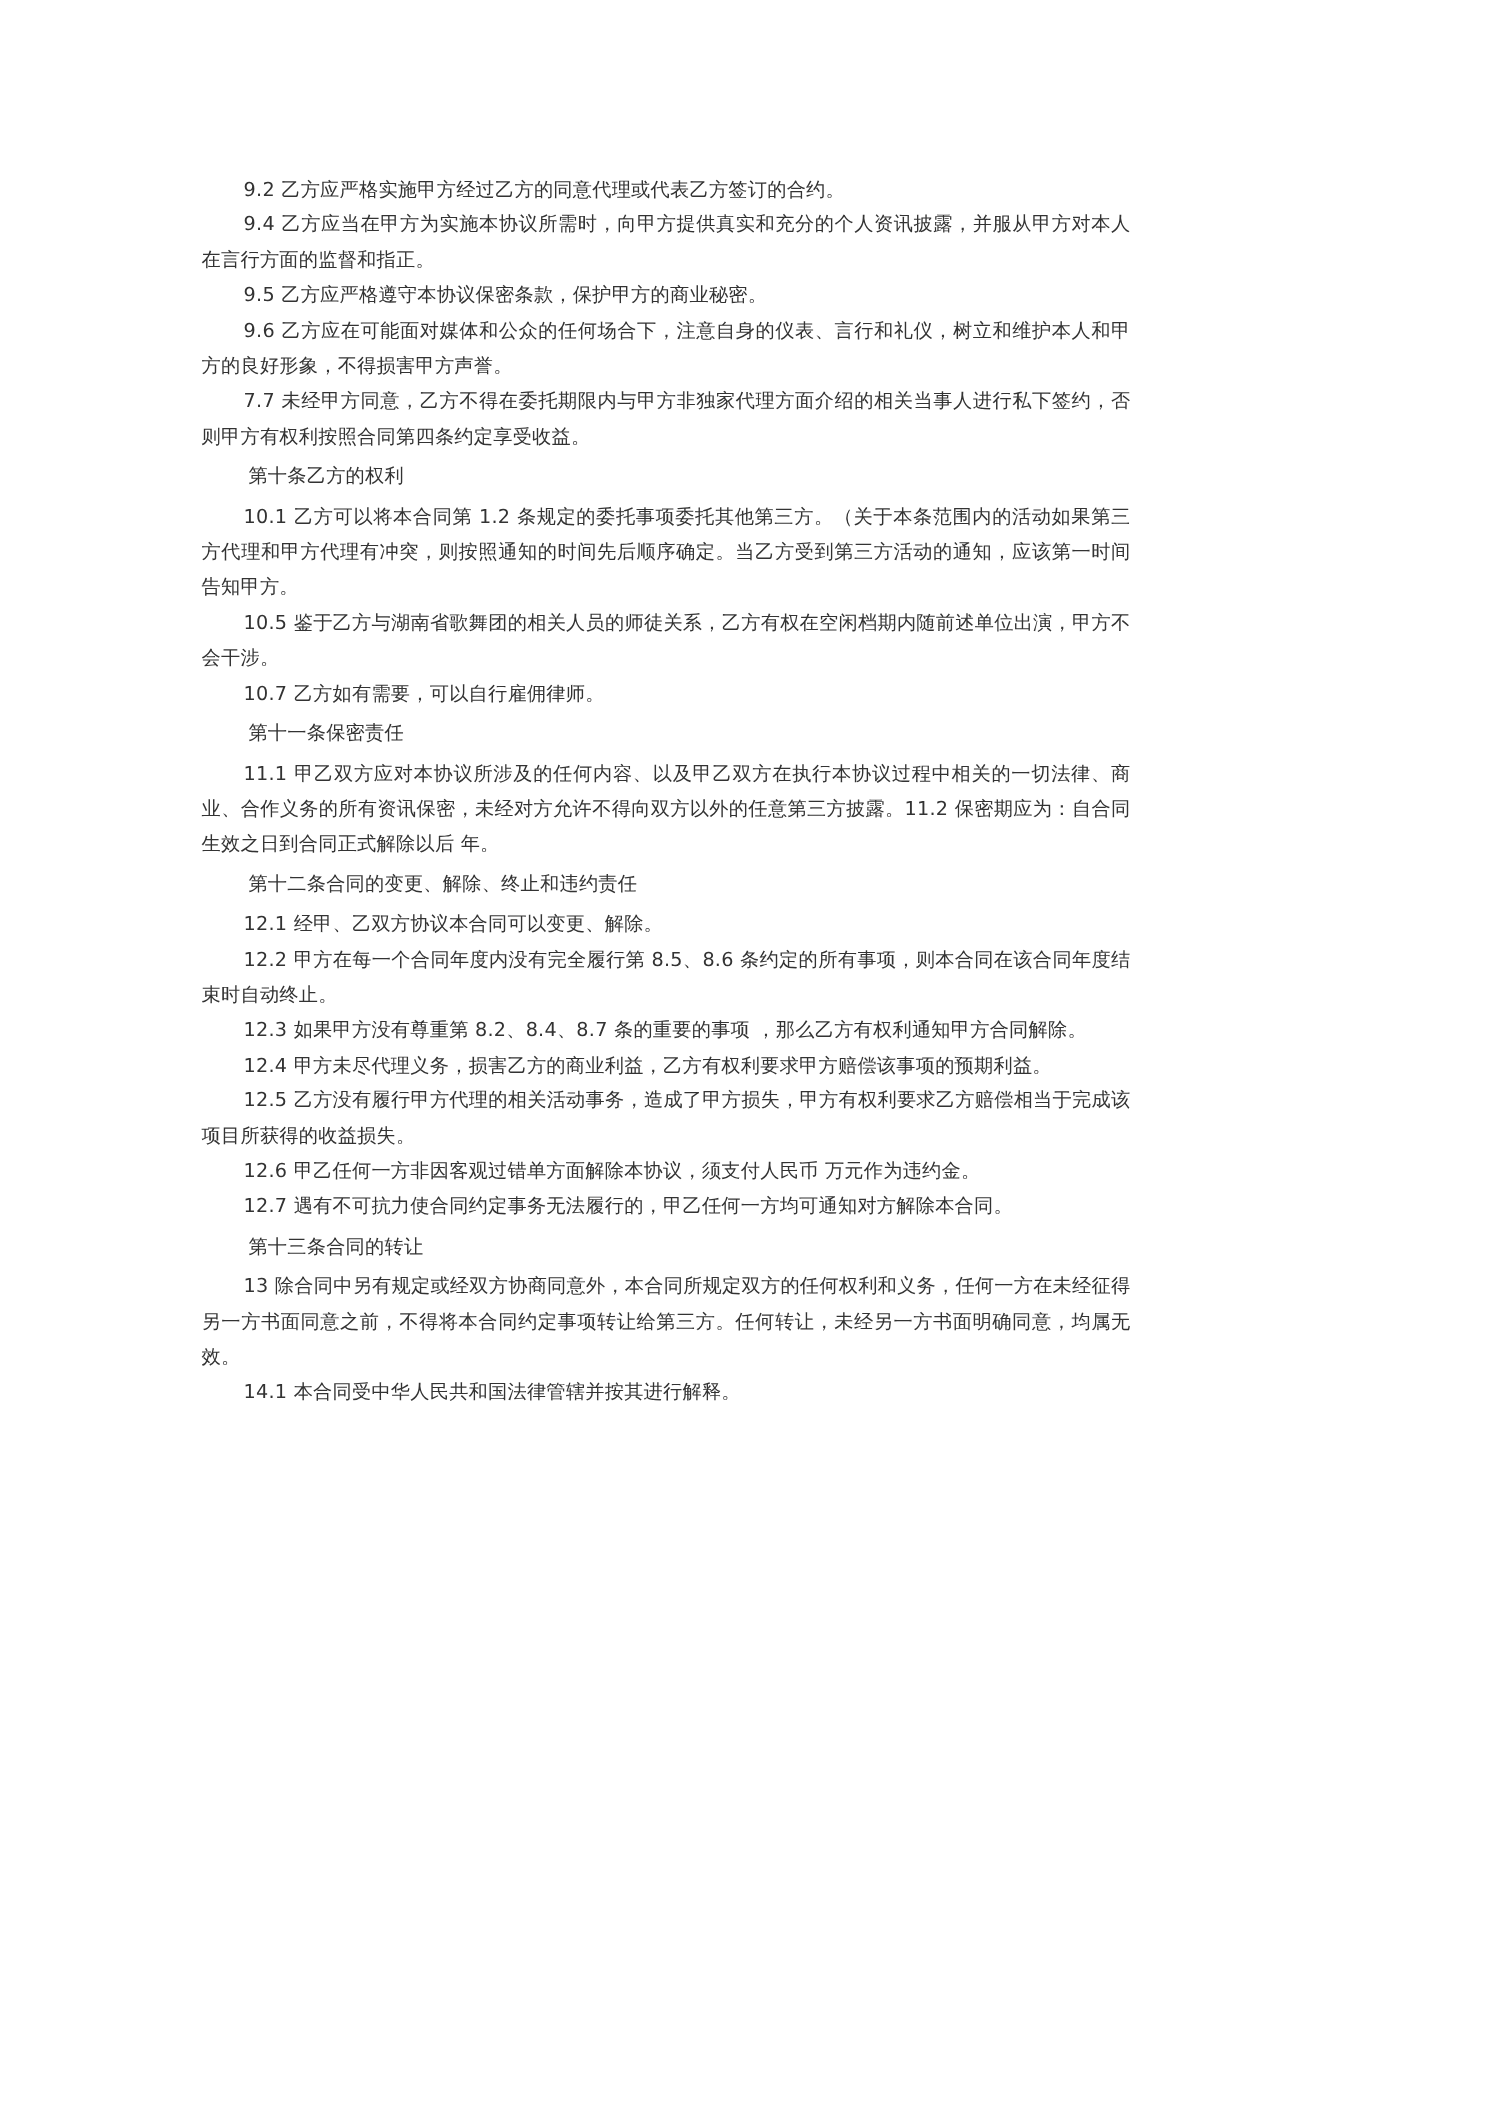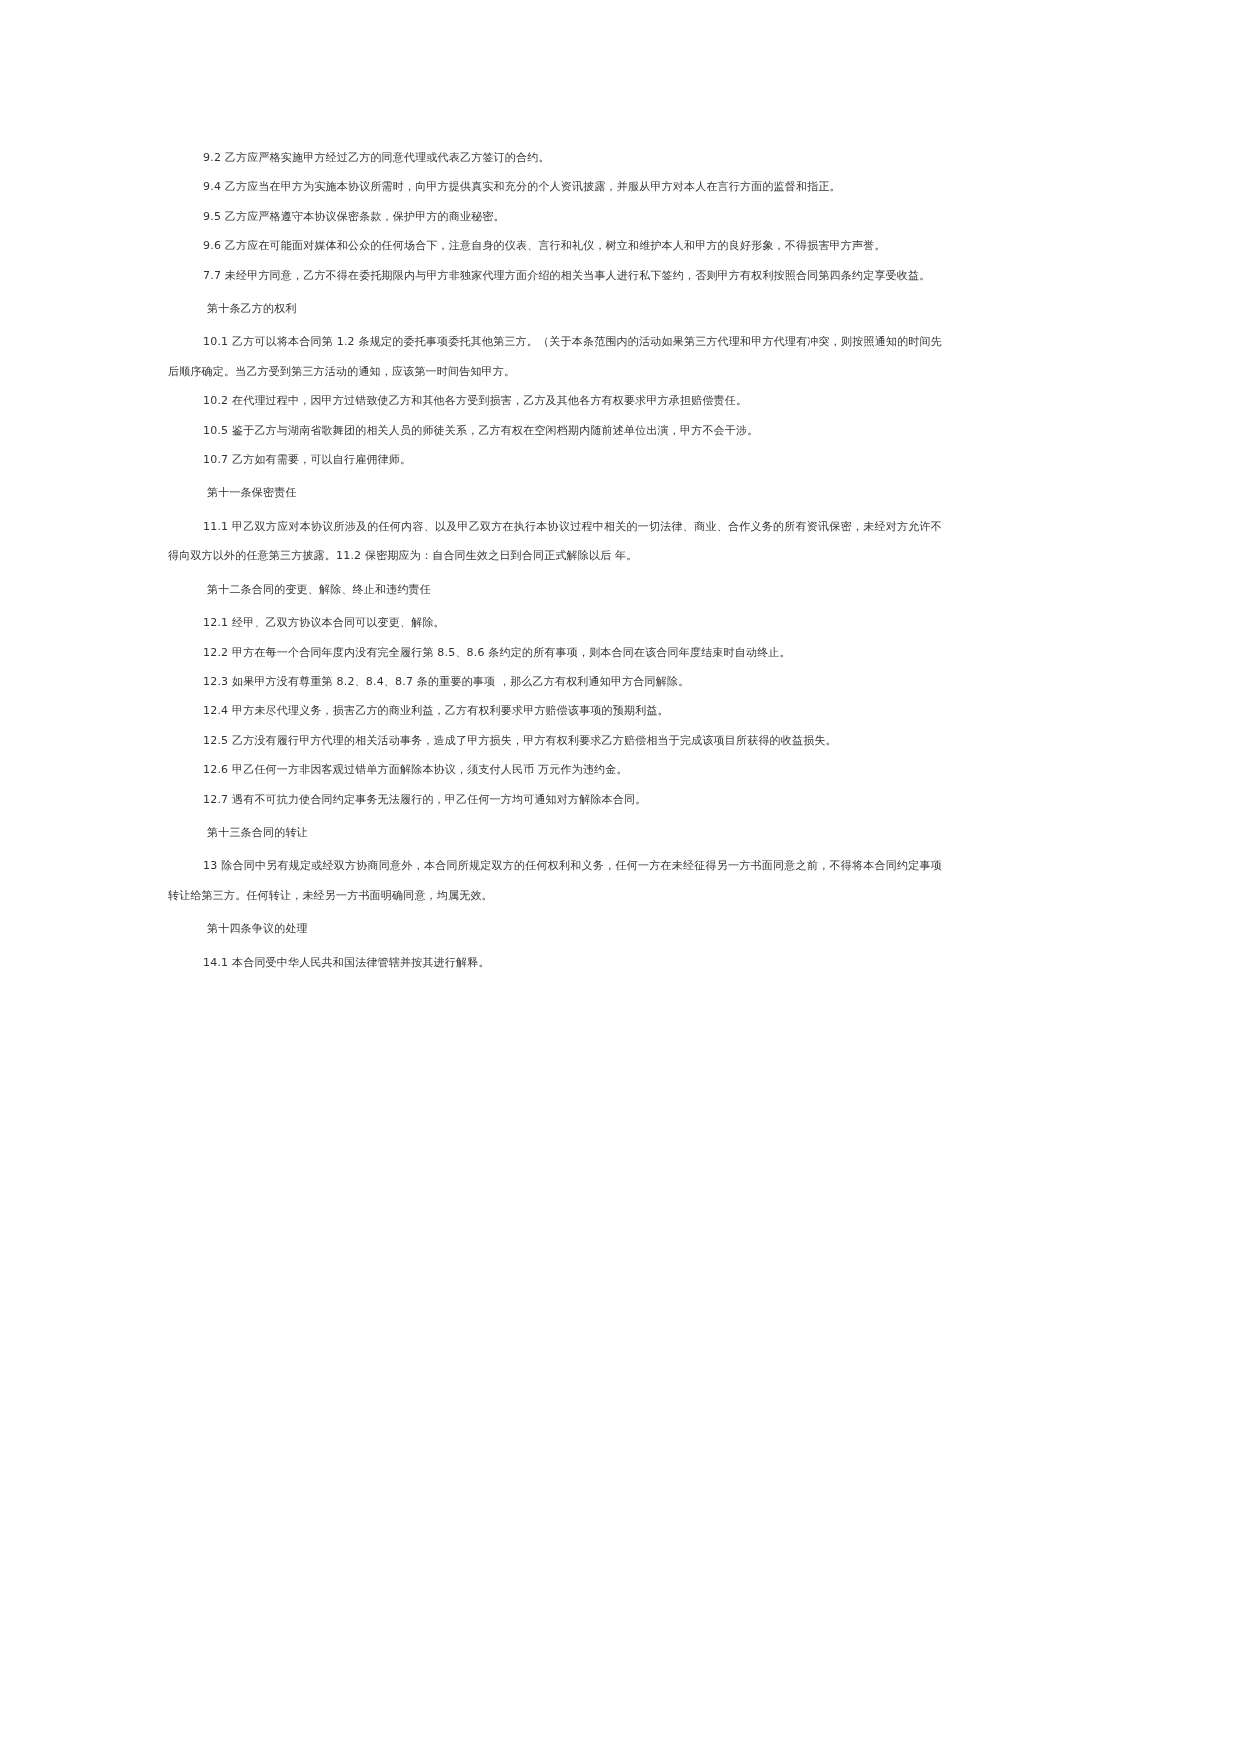--- a/index.html
+++ b/index.html
@@ -3,21 +3,21 @@
 <meta charset="utf-8">
 <style>
   html, body { margin: 0; padding: 0; background: #ffffff; }
   body { width: 1240px; height: 1754px; position: relative; overflow: hidden; }
   .page {
     position: absolute;
     left: 168px;
     top: 143px;
     width: 774px;
     font-family: "DejaVu Sans", "Liberation Sans", sans-serif;
-    font-size: 11px;
+    font-size: 16px;
     color: #333333;
     line-height: 29.4px;
     letter-spacing: 0.2px;
   }
   .para {
     margin: 0;
     text-indent: 35px;
     text-align: justify;
   }
   .heading { margin: 4px; text-indent: 35px; }
@@ -26,30 +26,28 @@
 <body>
 
 <div class="page">
   <p class="para">9.2 乙方应严格实施甲方经过乙方的同意代理或代表乙方签订的合约。</p>
   <p class="para">9.4 乙方应当在甲方为实施本协议所需时，向甲方提供真实和充分的个人资讯披露，并服从甲方对本人在言行方面的监督和指正。</p>
   <p class="para">9.5 乙方应严格遵守本协议保密条款，保护甲方的商业秘密。</p>
   <p class="para">9.6 乙方应在可能面对媒体和公众的任何场合下，注意自身的仪表、言行和礼仪，树立和维护本人和甲方的良好形象，不得损害甲方声誉。</p>
   <p class="para">7.7 未经甲方同意，乙方不得在委托期限内与甲方非独家代理方面介绍的相关当事人进行私下签约，否则甲方有权利按照合同第四条约定享受收益。</p>
   <p class="heading">第十条乙方的权利</p>
   <p class="para">10.1 乙方可以将本合同第 1.2 条规定的委托事项委托其他第三方。（关于本条范围内的活动如果第三方代理和甲方代理有冲突，则按照通知的时间先后顺序确定。当乙方受到第三方活动的通知，应该第一时间告知甲方。</p>
-  <p class="para">10.2 在代理过程中，因甲方过错致使乙方和其他各方受到损害，乙方及其他各方有权要求甲方承担赔偿责任。</p>
   <p class="para">10.5 鉴于乙方与湖南省歌舞团的相关人员的师徒关系，乙方有权在空闲档期内随前述单位出演，甲方不会干涉。</p>
   <p class="para">10.7 乙方如有需要，可以自行雇佣律师。</p>
   <p class="heading">第十一条保密责任</p>
   <p class="para">11.1 甲乙双方应对本协议所涉及的任何内容、以及甲乙双方在执行本协议过程中相关的一切法律、商业、合作义务的所有资讯保密，未经对方允许不得向双方以外的任意第三方披露。11.2 保密期应为：自合同生效之日到合同正式解除以后 年。</p>
   <p class="heading">第十二条合同的变更、解除、终止和违约责任</p>
   <p class="para">12.1 经甲、乙双方协议本合同可以变更、解除。</p>
   <p class="para">12.2 甲方在每一个合同年度内没有完全履行第 8.5、8.6 条约定的所有事项，则本合同在该合同年度结束时自动终止。</p>
   <p class="para">12.3 如果甲方没有尊重第 8.2、8.4、8.7 条的重要的事项 ，那么乙方有权利通知甲方合同解除。</p>
   <p class="para">12.4 甲方未尽代理义务，损害乙方的商业利益，乙方有权利要求甲方赔偿该事项的预期利益。</p>
   <p class="para">12.5 乙方没有履行甲方代理的相关活动事务，造成了甲方损失，甲方有权利要求乙方赔偿相当于完成该项目所获得的收益损失。</p>
   <p class="para">12.6 甲乙任何一方非因客观过错单方面解除本协议，须支付人民币 万元作为违约金。</p>
   <p class="para">12.7 遇有不可抗力使合同约定事务无法履行的，甲乙任何一方均可通知对方解除本合同。</p>
   <p class="heading">第十三条合同的转让</p>
   <p class="para">13 除合同中另有规定或经双方协商同意外，本合同所规定双方的任何权利和义务，任何一方在未经征得另一方书面同意之前，不得将本合同约定事项转让给第三方。任何转让，未经另一方书面明确同意，均属无效。</p>
-  <p class="heading">第十四条争议的处理</p>
   <p class="para">14.1 本合同受中华人民共和国法律管辖并按其进行解释。</p>
 </div>
 
 </body></html>

